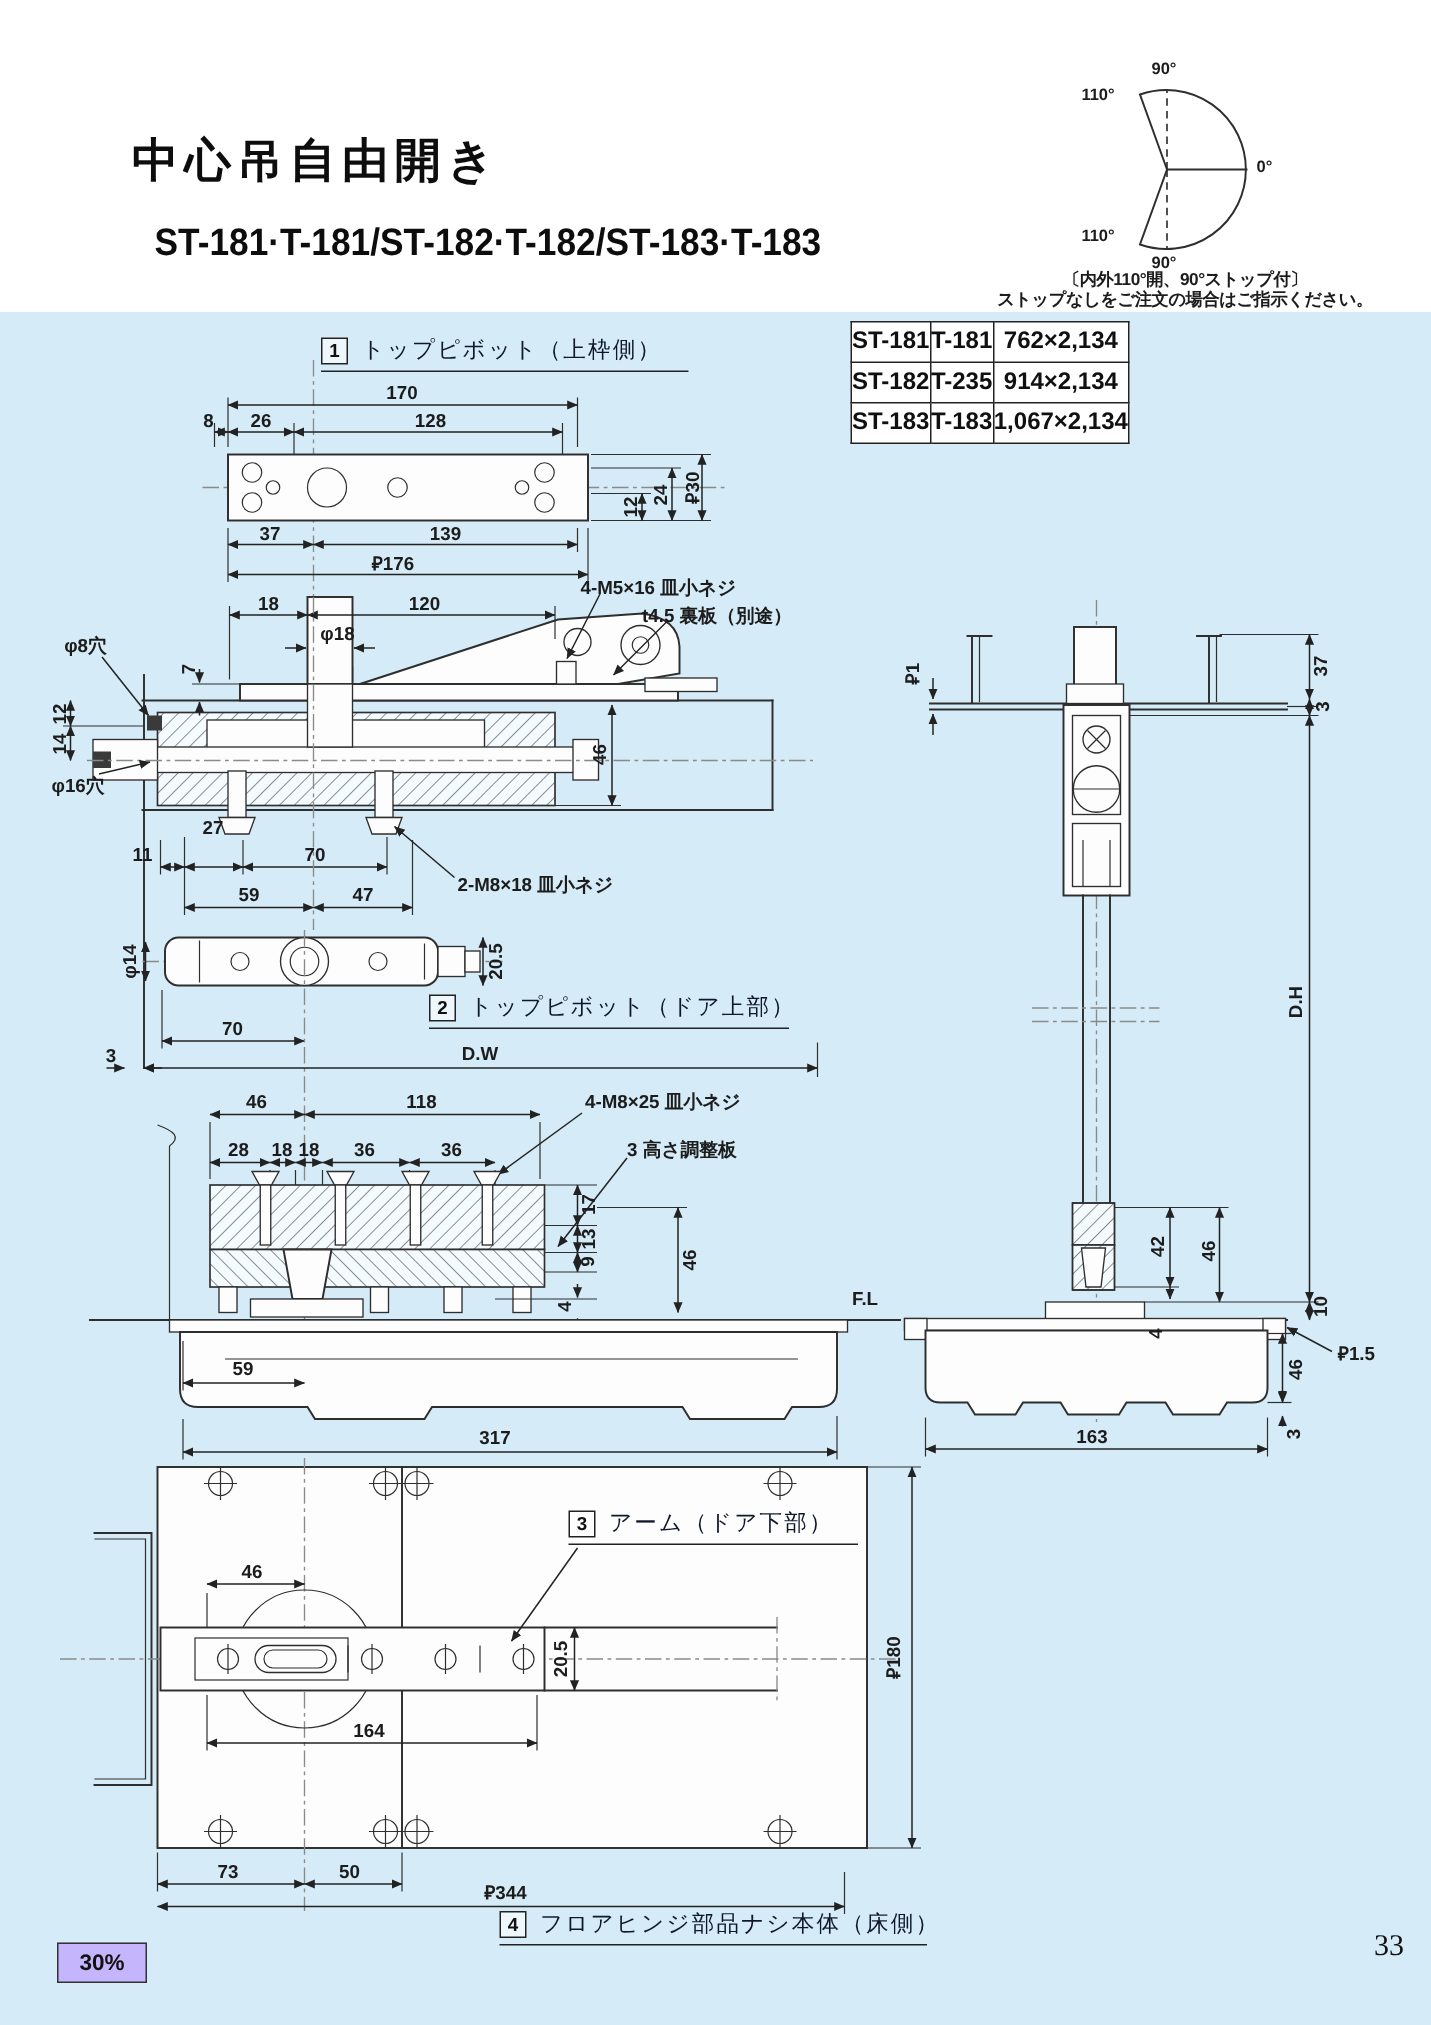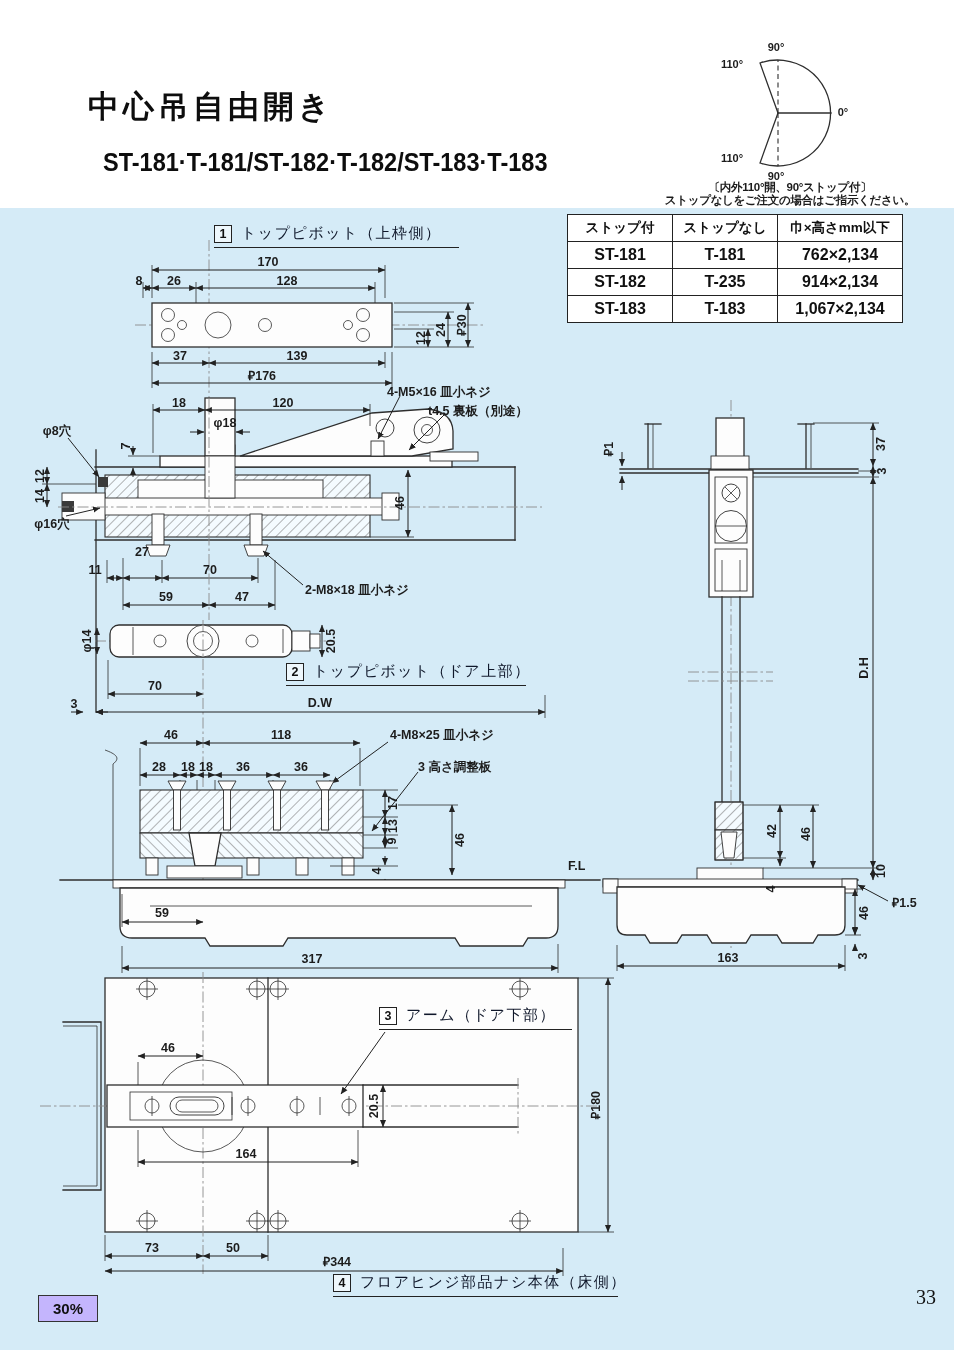--- a/index.html
+++ b/index.html
@@ -413,25 +413,20 @@
   <span class="lbl swing-lbl" style="left:732px;top:64px">110°</span>
   <span class="lbl swing-lbl" style="left:843px;top:112px">0°</span>
   <span class="lbl swing-lbl" style="left:732px;top:158px">110°</span>
   <span class="lbl swing-lbl" style="left:776px;top:176px">90°</span>
   <span class="lbl cap" style="left:790px;top:188px">〔内外110°開、90°ストップ付〕</span>
   <span class="lbl cap" style="left:790px;top:201px">ストップなしをご注文の場合はご指示ください。</span>
 
   <table class="spec">
     <tbody>
     <tr>
-      <td class="sub c1w">ストップ付</td>
-      <td class="sub c2w">ストップなし</td>
-      <td class="sub c3w">巾×高さmm以下</td>
-    </tr>
-    <tr>
       <td class="dat">ST-181</td>
       <td class="dat">T-181</td>
       <td class="dat">762×2,134</td>
     </tr>
     <tr>
       <td class="dat">ST-182</td>
       <td class="dat">T-235</td>
       <td class="dat">914×2,134</td>
     </tr>
     <tr>
@@ -503,21 +498,21 @@
   <span class="lbl" style="left:243px;top:767px">36</span>
   <span class="lbl" style="left:301px;top:767px">36</span>
   <span class="lbl left" style="left:418px;top:767px">3  高さ調整板</span>
   <span class="lbl rot" style="left:393px;top:803px">17</span>
   <span class="lbl rot" style="left:393px;top:826px">13</span>
   <span class="lbl rot" style="left:392px;top:841px">9</span>
   <span class="lbl rot" style="left:377px;top:871px">4</span>
   <span class="lbl rot" style="left:460px;top:840px">46</span>
   <span class="lbl left" style="left:568px;top:866px">F.L</span>
   <span class="lbl" style="left:162px;top:913px">59</span>
-  <span class="lbl" style="left:312px;top:959px">317</span>
+  <span class="lbl" style="left:330px;top:959px">317</span>
 
   <span class="lbl rot" style="left:609px;top:449px">₽1</span>
   <span class="lbl rot" style="left:881px;top:444px">37</span>
   <span class="lbl rot" style="left:882px;top:471px">3</span>
   <span class="lbl rot" style="left:864px;top:668px">D.H</span>
   <span class="lbl rot" style="left:772px;top:831px">42</span>
   <span class="lbl rot" style="left:806px;top:834px">46</span>
   <span class="lbl rot" style="left:881px;top:871px">10</span>
   <span class="lbl rot" style="left:771px;top:889px">4</span>
   <span class="lbl left" style="left:892px;top:903px">₽1.5</span>

